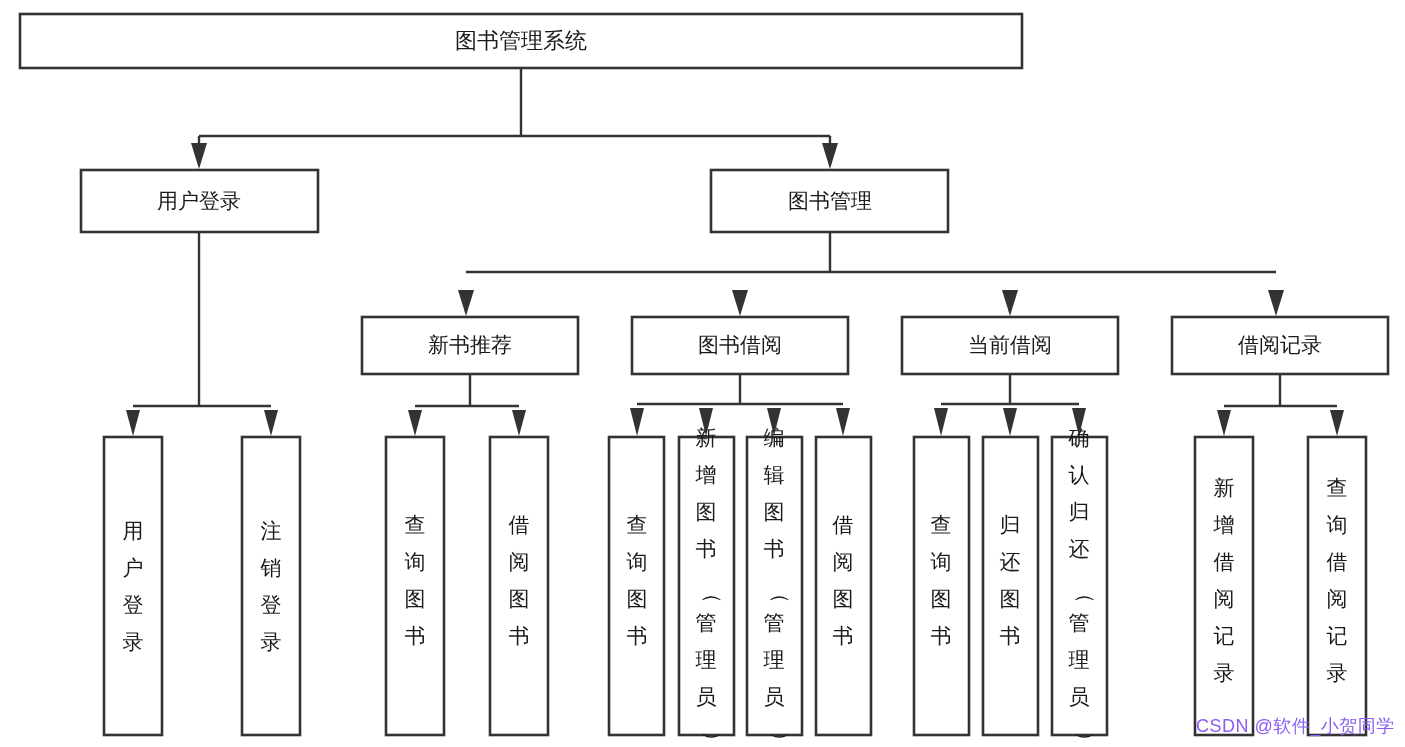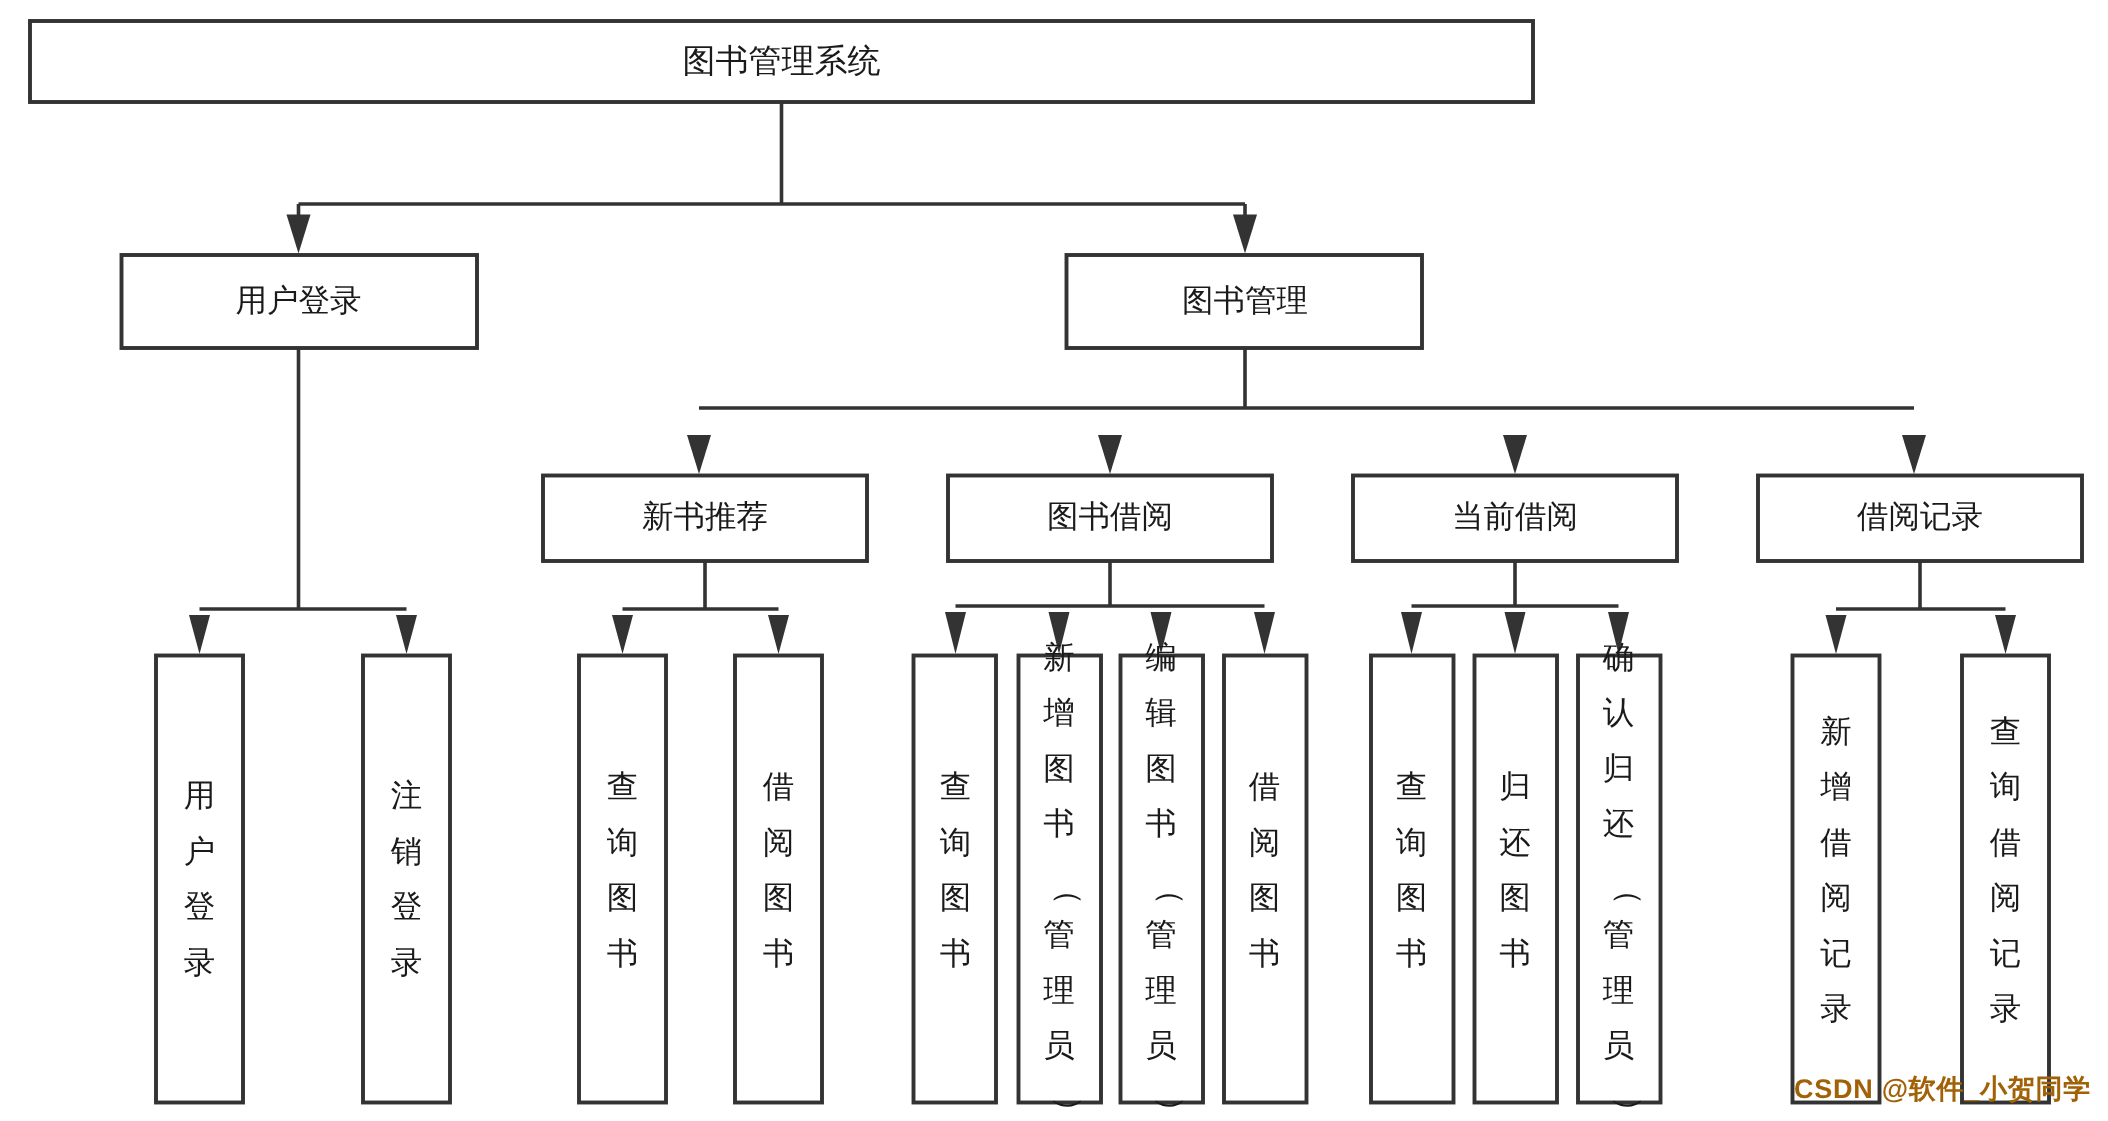--- a/index.html
+++ b/index.html
@@ -54,26 +54,25 @@
   .leaf-label-char {
     font-family: "Liberation Sans", "DejaVu Sans", sans-serif;
     font-size: 21px;
     fill: #1a1a1a;
     text-anchor: middle;
   }
   .watermark {
     position: absolute;
     font-family: "Liberation Sans", "DejaVu Sans", sans-serif;
     font-size: 18px;
-    color: #a16207;
+    color: #8b5cf6;
     white-space: nowrap;
     left: 1196px;
     top: 714px;
     letter-spacing: 0.5px;
-    font-weight: bold;
   }
 </style>
 </head>
 <body>
 
 <div id="diagram-root">
 
   <svg class="tree-canvas" viewBox="0 0 1405 747" xmlns="http://www.w3.org/2000/svg">
 
     <g>

